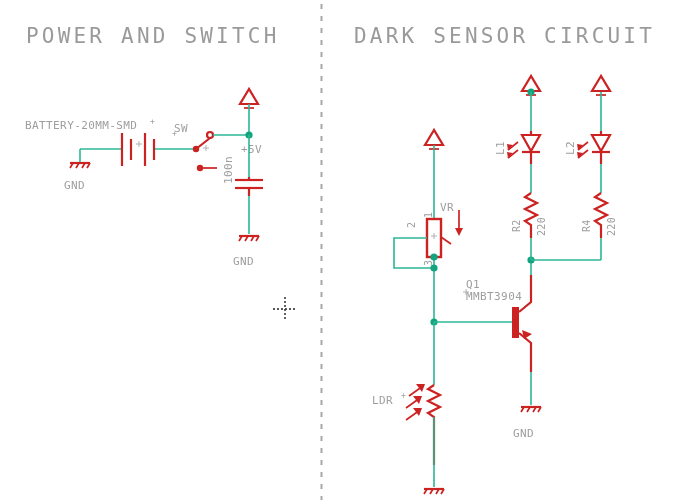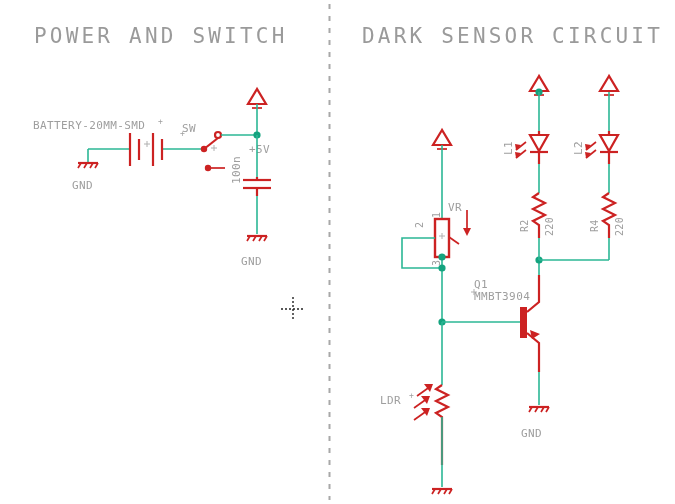--- a/index.html
+++ b/index.html
@@ -9,21 +9,21 @@
   }
   body {
     width: 675px;
     height: 504px;
     position: relative;
     overflow: hidden;
     font-family: "DejaVu Sans Mono", monospace;
   }
   #sheet {
     position: absolute;
-    left: 12px; top: 0;
+    left: 4px; top: 0;
     width: 558px;
     height: 504px;
   }
   svg.layer {
     position: absolute;
     left: 0; top: 0;
     width: 675px;
     height: 504px;
     overflow: visible;
   }

